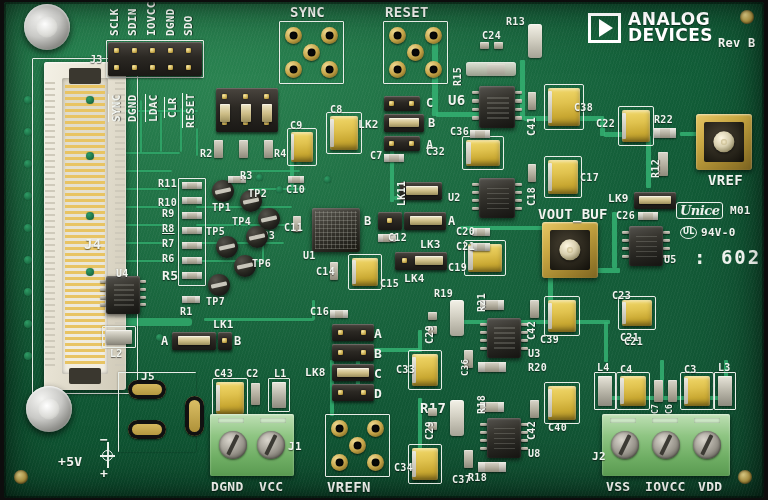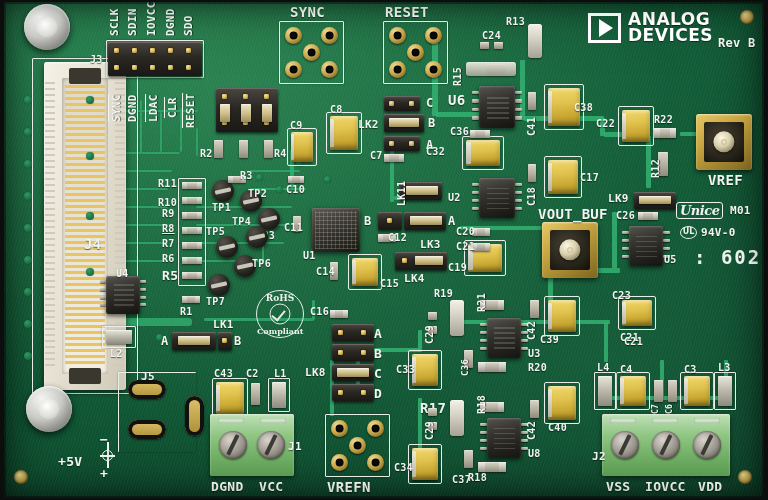--- a/index.html
+++ b/index.html
@@ -986,25 +986,20 @@
   <div class="silk" style="left:606px;top:479px;font-size:13px;">VSS</div>
   <div class="silk" style="left:645px;top:479px;font-size:13px;">IOVCC</div>
   <div class="silk" style="left:698px;top:479px;font-size:13px;">VDD</div>
 
   <div class="silkbox" style="left:118px;top:372px;width:78px;height:80px;border-right:none;border-bottom:none;"></div>
   <div style="position:absolute;left:128px;top:380px;width:38px;height:19px;border-radius:10px;background:linear-gradient(180deg,#e0c46a,#a98c34);box-shadow:inset 0 0 0 4px #111,0 1px 2px rgba(0,0,0,.6);"></div>
   <div style="position:absolute;left:128px;top:420px;width:38px;height:19px;border-radius:10px;background:linear-gradient(180deg,#e0c46a,#a98c34);box-shadow:inset 0 0 0 4px #111,0 1px 2px rgba(0,0,0,.6);"></div>
   <div style="position:absolute;left:185px;top:396px;width:19px;height:40px;border-radius:10px;background:linear-gradient(180deg,#e0c46a,#a98c34);box-shadow:inset 0 0 0 4px #111,0 1px 2px rgba(0,0,0,.6);"></div>
   <div class="silk" style="left:141px;top:370px;font-size:11px;">J5</div>
 
-  <div class="rohs" style="left:256px;top:290px;">
-    <div class="top">RoHS</div>
-    <div class="chk"></div>
-    <div class="bot">Compliant</div>
-  </div>
 
   <div class="unice" style="left:676px;top:202px;font-size:13px;">Unice</div>
   <div class="silk" style="left:730px;top:204px;font-size:11px;">M01</div>
   <div class="ulmark" style="left:680px;top:226px;">
     <div class="ulcirc">UL</div>
     <div class="silk" style="position:static;font-size:11px;">94V-0</div>
   </div>
   <div class="seg" style="left:694px;top:246px;font-size:19px;letter-spacing:2px;">: 602</div>
 
   <div class="polmark" style="left:96px;top:442px;width:26px;height:26px;">

